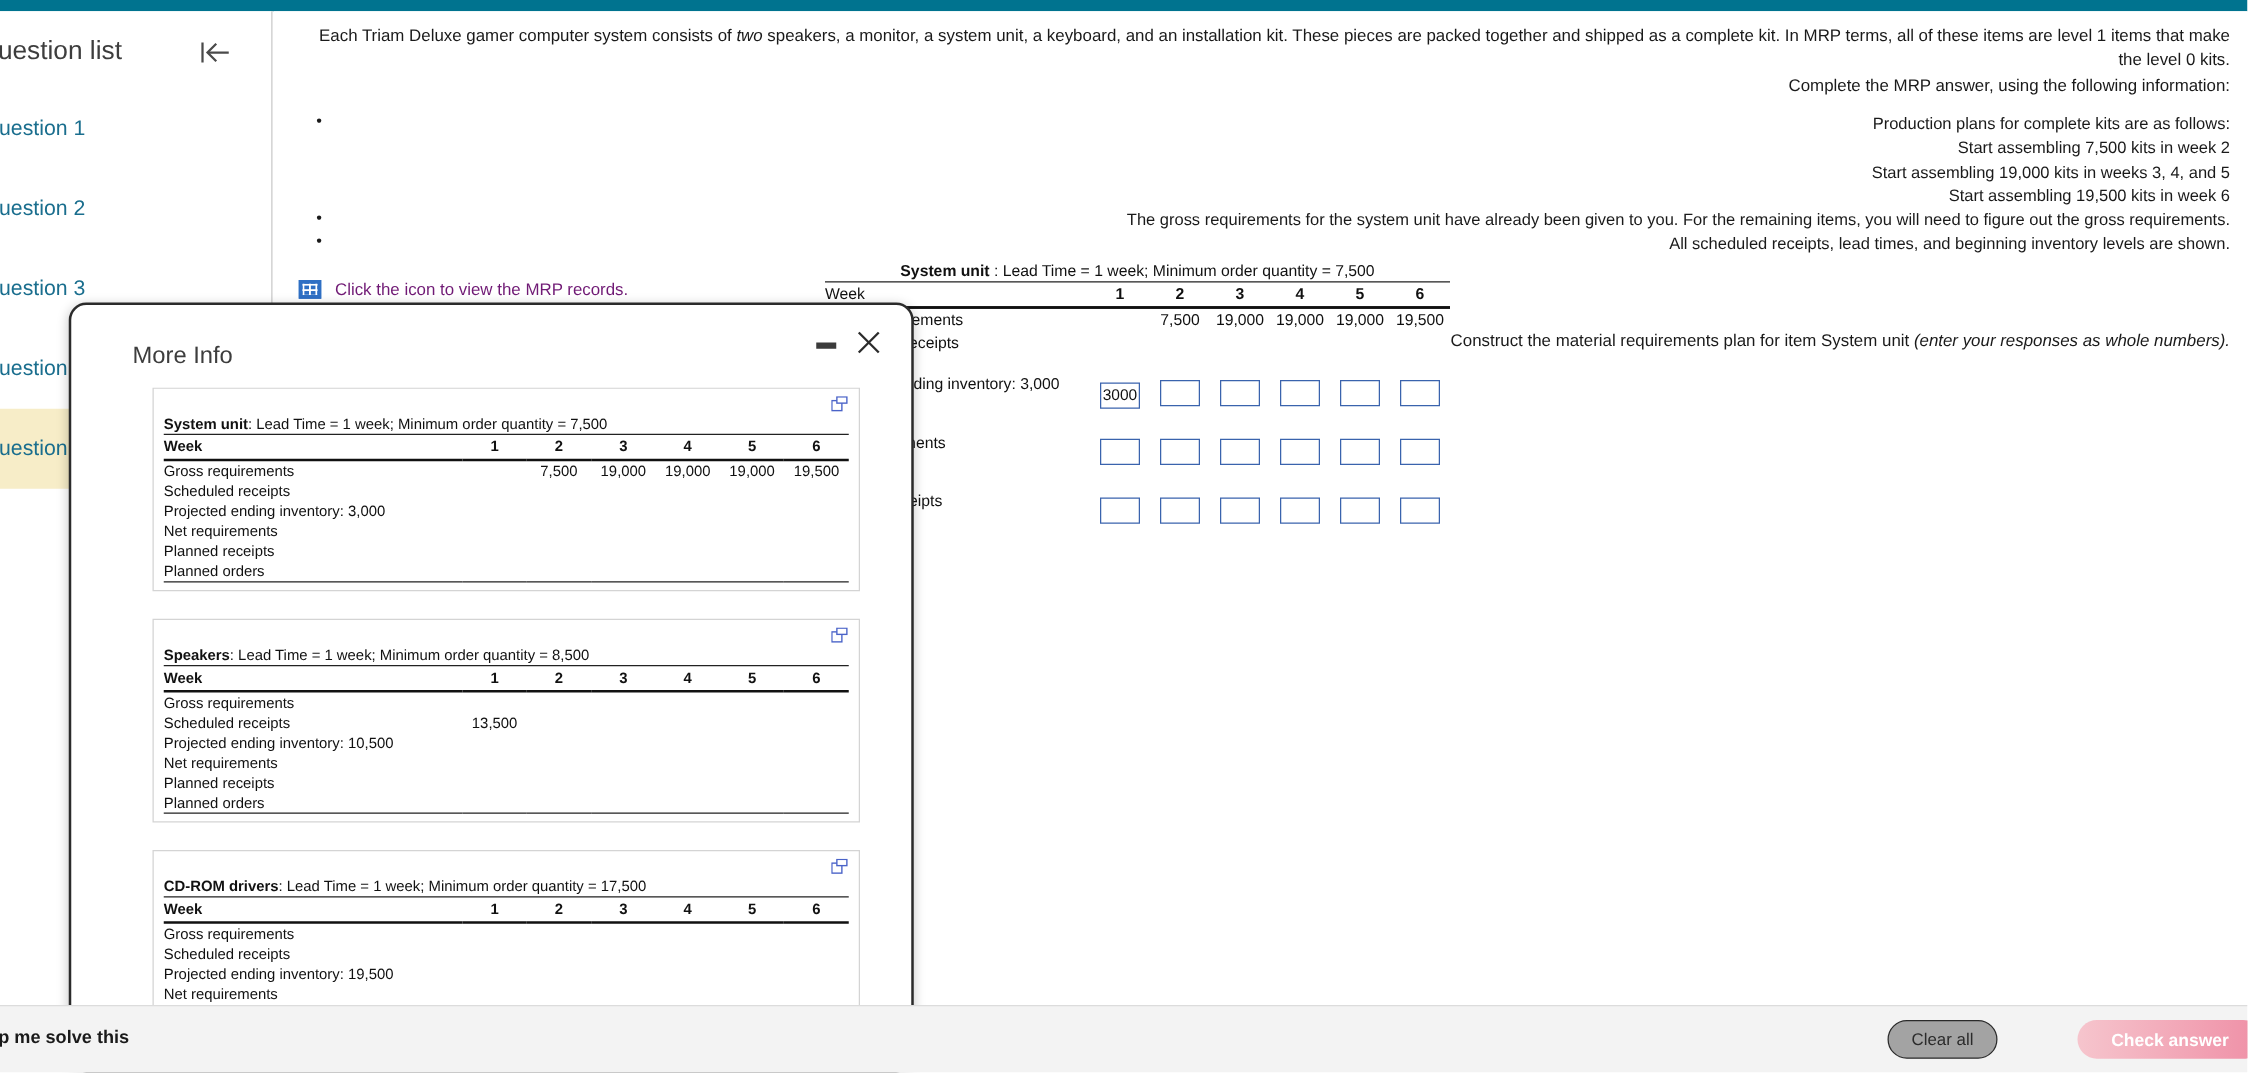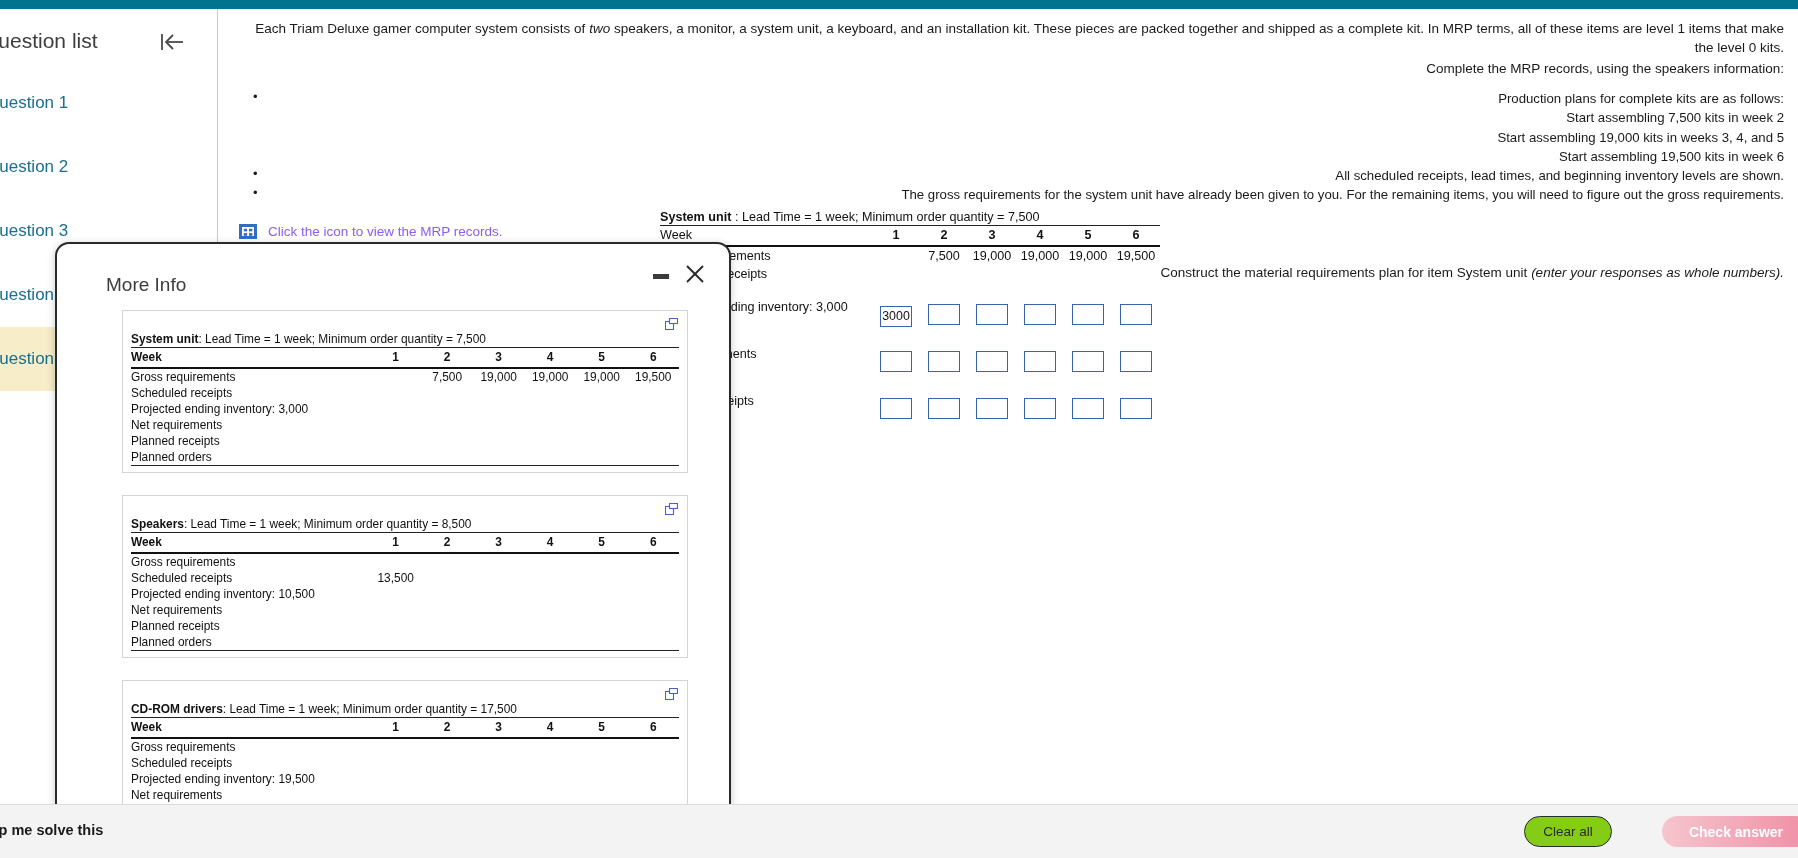--- a/index.html
+++ b/index.html
@@ -92,37 +92,37 @@
     background: #2f6fc4;
     position: relative; margin-right: 11px;
     border: 1px solid #2f6fc4;
   }
   .grid-icon:after {
     content: ""; position: absolute; inset: 2px;
     background:
       linear-gradient(to right, #fff 0 1.5px, transparent 1.5px) 0 0/5.2px 100%,
       linear-gradient(to bottom, #fff 0 1.5px, transparent 1.5px) 0 0/100% 4.4px;
   }
-  .mrp-link-text { font-size: 13.5px; color: #8b5cf6; }
+  .mrp-link-text { font-size: 13.5px; color: #701a75; }
 
   .construct {
     margin: 22px 0 0 6px;
     font-size: 13.5px; color: #1a1a1a;
   }
   .construct i { font-style: italic; }
 
   
   .ans-table {
     position: absolute; left: 441px; top: 201px;
     width: 500px;
     font-size: 12.6px; color: #111;
   }
   .ans-caption {
     border-bottom: 1px solid #222;
-    padding-bottom: 1px; white-space: nowrap;
+    padding-bottom: 1px; white-space: nowrap; text-align: center;
   }
   .ans-caption b { font-weight: bold; }
   table.mrp { border-collapse: collapse; width: 100%; table-layout: fixed; }
   table.mrp th, table.mrp td { padding: 0; }
   table.mrp .lbl { width: 212px; text-align: left; font-weight: normal; }
   table.mrp col.wk { width: 48px; }
   table.mrp thead th {
     text-align: center; font-weight: bold; font-size: 12.6px;
     padding: 2px 0 3px 0;
   }
@@ -208,24 +208,24 @@
     width: 1798px; height: 54px;
     background: #f3f3f3;
     border-top: 1px solid #dcdcdc;
   }
   .helpme {
     position: absolute; left: -24px; top: 17px;
     font-size: 14.5px; font-weight: bold; color: #1a1a1a;
     white-space: nowrap;
   }
   .btn-clear {
-    position: absolute; right: 186px; top: 11px;
+    position: absolute; right: 200px; top: 11px;
     width: 88px; height: 31px;
     border: 1.6px solid #2b2b2b; border-radius: 16px;
-    background: #84cc16; color: #2b2b2b;
+    background: #a3a3a3; color: #2b2b2b;
     font-size: 13.5px; font-family: "Liberation Sans", sans-serif;
     cursor: pointer;
   }
   .btn-check {
     position: absolute; right: -12px; top: 11px;
     width: 148px; height: 31px;
     border: none; border-radius: 16px;
     background: linear-gradient(to right, #f6c5cd, #ef8fa6);
     color: #ffffff; font-weight: bold;
     font-size: 14px; font-family: "Liberation Sans", sans-serif;
@@ -266,33 +266,33 @@
       <div class="q-item active">
         <span>Question 5</span>
       </div>
     </div>
   </div>
 
   <div class="main">
 
     <div class="stem">
       <p><span>Each Triam Deluxe gamer computer system consists of <i>two</i> speakers, a monitor, a system unit, a keyboard, and an installation kit. These pieces are packed together and shipped as a complete kit. In MRP terms, all of these items are level 1 items that make the level 0 kits.</span></p>
-      <p>Complete the MRP records, using the speakers information:</p>
+      <p>Complete the MRP answer, using the following information:</p>
 
       <ul class="bullets">
         <li>
           <span>Production plans for complete kits are as follows:</span>
           <div class="sublines">
             <div>Start assembling 7,500 kits in week 2</div>
             <div>Start assembling 19,000 kits in weeks 3, 4, and 5</div>
             <div>Start assembling 19,500 kits in week 6</div>
           </div>
         </li>
+        <li>The gross requirements for the system unit have already been given to you. For the remaining items, you will need to figure out the gross requirements.</li>
         <li>All scheduled receipts, lead times, and beginning inventory levels are shown.</li>
-        <li>The gross requirements for the system unit have already been given to you. For the remaining items, you will need to figure out the gross requirements.</li>
       </ul>
 
       <div class="mrp-link-row">
         <span class="grid-icon"></span>
         <span class="mrp-link-text">Click the icon to view the MRP records.</span>
       </div>
 
       <div class="construct">
         <span>Construct the material requirements plan for item System unit </span><i>(enter your responses as whole numbers).</i>
       </div>

